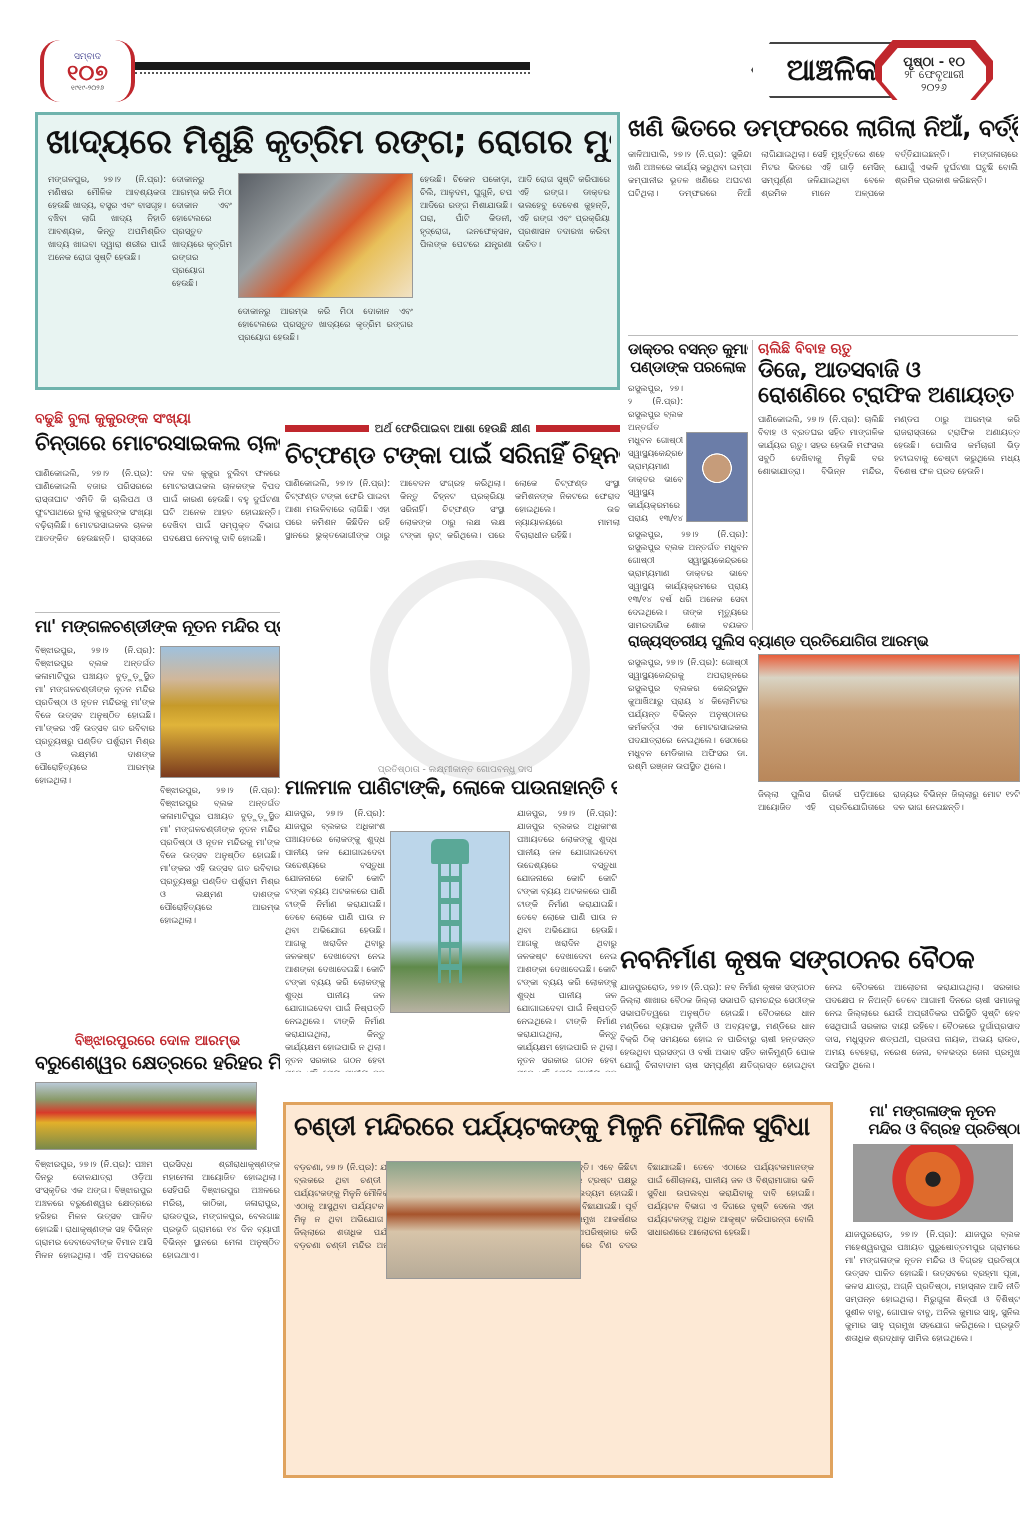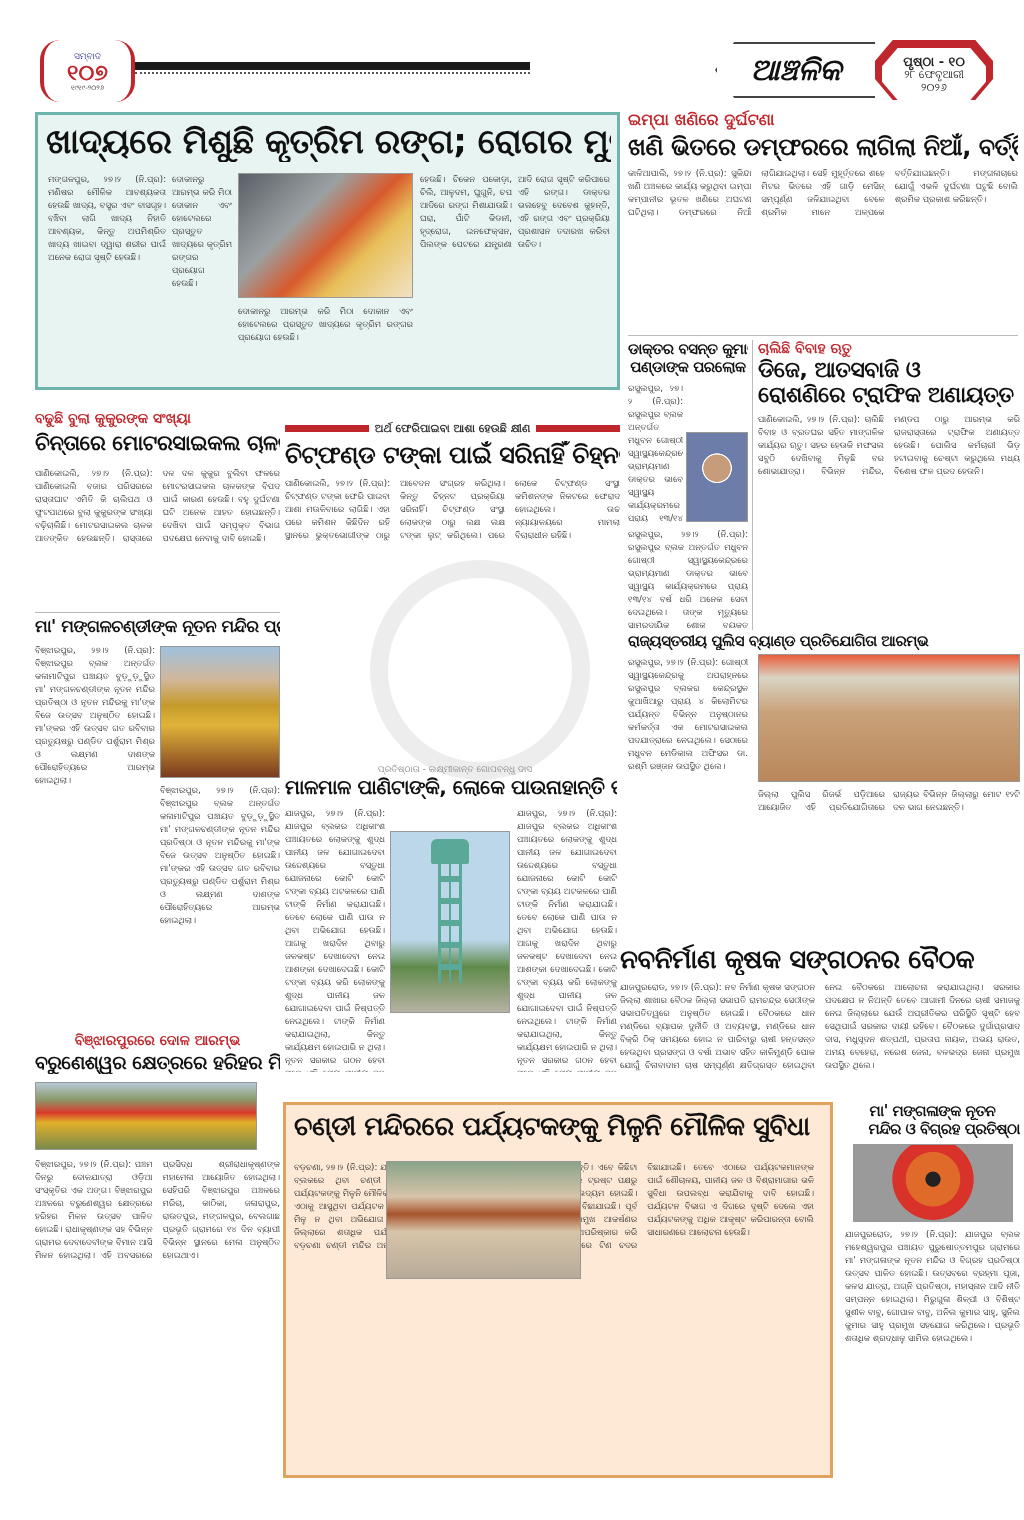--- a/index.html
+++ b/index.html
@@ -4,21 +4,21 @@
 <style>
   * { box-sizing: border-box; margin: 0; padding: 0; }
   body { width: 1024px; height: 1520px; background: #fff; font-family: "DejaVu Sans", sans-serif; color: #222; position: relative; overflow: hidden; }
   .abs { position: absolute; }
   .masthead-logo { left: 40px; top: 40px; width: 95px; height: 62px; border-left: 4px solid #c0272d; border-right: 4px solid #c0272d; border-radius: 20px; display: flex; flex-direction: column; align-items: center; justify-content: center; }
   .masthead-logo .l1 { font-size: 9px; color: #3a3a8a; }
   .masthead-logo .l2 { font-size: 22px; font-weight: bold; color: #c0272d; line-height: 22px; }
   .masthead-logo .l3 { font-size: 7px; color: #333; }
   .rule-thick { left: 135px; top: 62px; width: 395px; height: 8px; background: #1a1a1a; }
   .rule-dots { left: 135px; top: 72px; width: 395px; height: 3px; border-top: 2px dotted #555; }
-  .section-tab { left: 715px; top: 42px; width: 160px; height: 56px; border: 2px solid #444; border-radius: 8px 0 0 8px; border-right: none; display: flex; align-items: center; justify-content: center; font-size: 30px; font-weight: bold; color: #111; clip-path: polygon(12% 0, 100% 0, 100% 100%, 12% 100%, 0 50%); background:#fff;font-style:italic; }
+  .section-tab { left: 751px; top: 42px; width: 160px; height: 56px; border: 2px solid #444; border-radius: 8px 0 0 8px; border-right: none; display: flex; align-items: center; justify-content: center; font-size: 30px; font-weight: bold; color: #111; clip-path: polygon(12% 0, 100% 0, 100% 100%, 12% 100%, 0 50%); background:#fff; }
   .page-badge { left: 875px; top: 40px; width: 118px; height: 60px; background: #c0272d; clip-path: polygon(15% 0, 85% 0, 100% 35%, 100% 65%, 85% 100%, 15% 100%, 0 65%, 0 35%); display:flex; align-items:flex-end; justify-content:center; }
   .page-badge-inner { width: 104px; height: 52px; background: #fff; clip-path: polygon(15% 0, 85% 0, 100% 35%, 100% 65%, 85% 100%, 15% 100%, 0 65%, 0 35%); display:flex; flex-direction:column; align-items:center; justify-content:center; font-size: 11px; line-height: 13px; color:#222; }
   .page-badge-inner .pg { font-size: 13px; font-weight: bold; }
 
   .box-food { left: 35px; top: 112px; width: 585px; height: 278px; background: #e8f4f2; border: 3px solid #6fb3ad; }
   .headline { font-weight: bold; color: #111; letter-spacing: -0.5px; white-space: nowrap; overflow: hidden; }
   .kicker { font-weight: bold; color: #c0272d; white-space: nowrap; }
   .body-text { font-size: 8.5px; line-height: 13px; color: #333; text-align: justify; overflow: hidden; }
   .cols2 { column-count: 2; column-gap: 10px; }
   .cols3 { column-count: 3; column-gap: 10px; }
@@ -61,21 +61,20 @@
 <div class="abs box-food">
   <div class="headline abs" style="left:8px;top:6px;font-size:34px;width:565px;">ଖାଦ୍ୟରେ ମିଶୁଛି କୃତ୍ରିମ ରଙ୍ଗ; ରୋଗର ମୁଖ୍ୟ କାରଣ</div>
   <div class="body-text abs" style="left:10px;top:58px;width:118px;height:210px;">ମଙ୍ଗଳପୁର, ୨୭।୨ (ନି.ପ୍ର): ମଣିଷର ମୌଳିକ ଆବଶ୍ୟକତା ହେଉଛି ଖାଦ୍ୟ, ବସ୍ତ୍ର ଏବଂ ବାସଗୃହ। ବଞ୍ଚିବା ଲାଗି ଖାଦ୍ୟ ନିହାତି ଆବଶ୍ୟକ, କିନ୍ତୁ ଅପମିଶ୍ରିତ ଖାଦ୍ୟ ଖାଇବା ଦ୍ୱାରା ଶରୀର ପାଇଁ ଅନେକ ରୋଗ ସୃଷ୍ଟି ହେଉଛି।</div>
   <div class="body-text abs" style="left:134px;top:58px;width:60px;height:210px;">ଦୋକାନରୁ ଆରମ୍ଭ କରି ମିଠା ଦୋକାନ ଏବଂ ହୋଟେଲରେ ପ୍ରସ୍ତୁତ ଖାଦ୍ୟରେ କୃତ୍ରିମ ରଙ୍ଗର ପ୍ରୟୋଗ ହେଉଛି।</div>
   <div class="photo photo-food abs" style="left:200px;top:58px;width:175px;height:125px;"></div>
   <div class="body-text abs" style="left:200px;top:190px;width:175px;height:80px;">ଦୋକାନରୁ ଆରମ୍ଭ କରି ମିଠା ଦୋକାନ ଏବଂ ହୋଟେଲରେ ପ୍ରସ୍ତୁତ ଖାଦ୍ୟରେ କୃତ୍ରିମ ରଙ୍ଗର ପ୍ରୟୋଗ ହେଉଛି।</div>
   <div class="body-text abs" style="left:382px;top:58px;width:190px;height:210px;column-count:2;column-gap:6px;">ହେଉଛି। ଚିକେନ ପକୋଡ଼ା, ଚିଲି, ଆଳୁଦମ, ଘୁଗୁନି, ଚପ ଆଦିରେ ରଙ୍ଗ ମିଶାଯାଉଛି। ଘରା, ପାଁଟି କିଡନୀ, ହୃଦ୍‌ରୋଗ, ଇନଫେକ୍ସନ, ପିଲଙ୍କ ପେଟରେ ଯନ୍ତ୍ରଣା ଆଦି ରୋଗ ସୃଷ୍ଟି କରିପାରେ ଏହି ରଙ୍ଗ। ଡାକ୍ତର ଭଲହେବୁ ଦେବେଶ କୁହନ୍ତି, ଏହି ରଙ୍ଗ ଏବଂ ପ୍ରକ୍ରିୟା ପ୍ରଶାସନ ତଦାରଖ କରିବା ଉଚିତ।</div>
 </div>
 
 <div class="abs" style="left:628px;top:110px;width:390px;height:220px;">
-  <div class="kicker" style="font-size:16px;">ଇମ୍ପା ଖଣିରେ ଦୁର୍ଘଟଣା</div>
   <div class="headline" style="font-size:24px;margin-top:4px;">ଖଣି ଭିତରେ ଡମ୍ଫରରେ ଲାଗିଲା ନିଆଁ, ବର୍ତ୍ତିଲେ ଦୁଇଶହ ଶ୍ରମିକ</div>
   <div class="body-text cols3" style="margin-top:6px;height:170px;">କାଳିଆପାଲି, ୨୭।୨ (ନି.ପ୍ର): ସୁକିନ୍ଦା ଖଣି ଅଞ୍ଚଳରେ କାର୍ଯ୍ୟ କରୁଥିବା ଇମ୍ପା କମ୍ପାନୀର ଭୂତଳ ଖଣିରେ ଅଘଟଣ ଘଟିଥିଲା। ଡମ୍ଫରରେ ନିଆଁ ଲାଗିଯାଇଥିଲା। ସେହି ମୁହୂର୍ତ୍ତରେ ଶହେ ମିଟର ଭିତରେ ଏହି ଗାଡ଼ି ମେସିନ୍ ସମ୍ପୂର୍ଣ୍ଣ ଜଳିଯାଇଥିବା ବେଳେ ଶ୍ରମିକ ମାନେ ଅଳ୍ପକେ ବର୍ତ୍ତିଯାଇଛନ୍ତି। ମଙ୍ଗଳାଚାରେ ଯୋଗୁଁ ଏଭଳି ଦୁର୍ଘଟଣା ଘଟୁଛି ବୋଲି ଶ୍ରମିକ ପ୍ରକାଶ କରିଛନ୍ତି।</div>
 </div>
 <div class="abs divider-h" style="left:628px;top:335px;width:390px;"></div>
 
 <div class="abs" style="left:628px;top:340px;width:120px;height:290px;">
   <div class="headline" style="font-size:15px;text-align:center;">ଡାକ୍ତର ବସନ୍ତ କୁମାର</div>
   <div class="headline" style="font-size:15px;text-align:center;">ପଣ୍ଡାଙ୍କ ପରଲୋକ</div>
   <div class="photo photo-portrait abs" style="left:58px;top:92px;width:62px;height:90px;"></div>
   <div class="body-text" style="margin-top:6px;width:55px;height:140px;">ରସୁଲପୁର, ୨୭।୨ (ନି.ପ୍ର): ରସୁଲପୁର ବ୍ଲକ ଅନ୍ତର୍ଗତ ମଧୁବନ ଗୋଷ୍ଠୀ ସ୍ୱାସ୍ଥ୍ୟକେନ୍ଦ୍ରରେ ଭ୍ରାମ୍ୟମାଣ ଡାକ୍ତର ଭାବେ ସ୍ୱାସ୍ଥ୍ୟ କାର୍ଯ୍ୟକ୍ରମରେ ପ୍ରାୟ ୧୩/୧୪ ବର୍ଷ ଧରି ଅନେକ ସେବା ଦେଇଥିଲେ। ତାଙ୍କ ମୃତ୍ୟୁରେ ସାମ୍ପ୍ରଦାୟିକ ଶୋକ ବ୍ୟକ୍ତ କରିଛନ୍ତି।</div>

